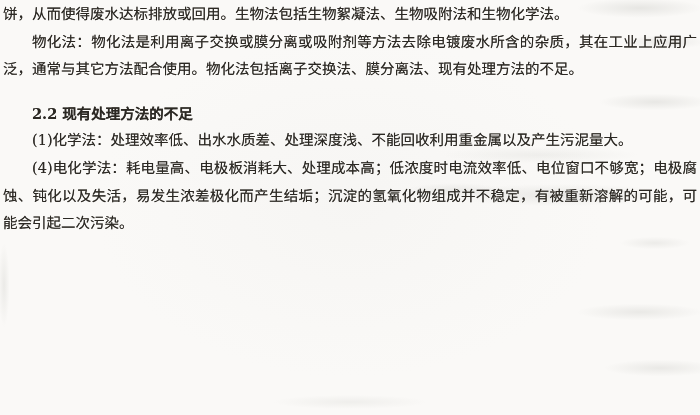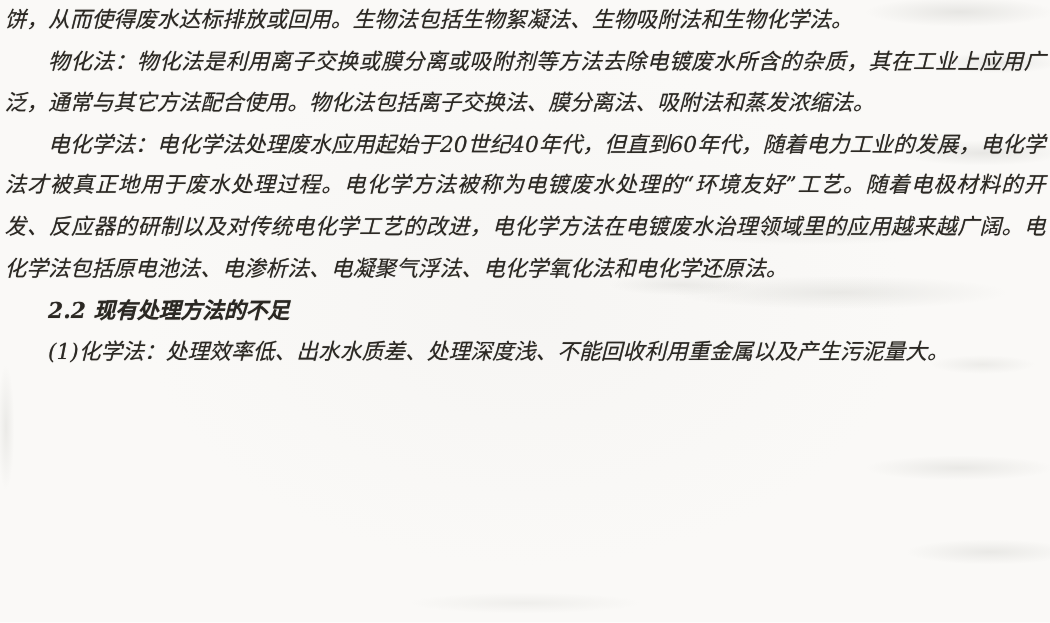--- a/index.html
+++ b/index.html
@@ -29,35 +29,35 @@
       radial-gradient(ellipse 8px 60px  at 4px 285px,   rgba(200,200,195,0.30), rgba(200,200,195,0) 70%),
       radial-gradient(ellipse 110px 10px at 350px 402px,rgba(200,200,195,0.22), rgba(200,200,195,0) 70%),
       radial-gradient(ellipse 300px 200px at 350px 207px, rgba(246,245,243,0.9), rgba(246,245,243,0) 85%);
     background-repeat: no-repeat;
     font-family: "DejaVu Serif", "Liberation Serif", serif;
     font-size: 14.5px;
     line-height: 27.6px;
     color: #2b2823;
     text-align: justify;
     text-shadow: 0 0 0.5px rgba(43,40,35,0.65);
-    font-style: italic;
   }
   .page p {
     margin: 0;
     padding: 0;
   }
   .page p.indent {
     text-indent: 2em;
   }
   .page p.heading {
     font-weight: 700;
+    margin-top: 16px;
   }
 </style>
 </head>
 <body>
 
 <div class="page">
   <p>饼，从而使得废水达标排放或回用。生物法包括生物絮凝法、生物吸附法和生物化学法。</p>
-  <p class="indent">物化法：物化法是利用离子交换或膜分离或吸附剂等方法去除电镀废水所含的杂质，其在工业上应用广泛，通常与其它方法配合使用。物化法包括离子交换法、膜分离法、吸附法和蒸发浓缩法。</p>
-  <p class="indent">电化学法：电化学法处理废水应用起始于20世纪40年代，但直到60年代，随着电力工业的发展，电化学法才被真正地用于废水处理过程。电化学方法被称为电镀废水处理的“环境友好”工艺。随着电极材料的开发、反应器的研制以及对传统电化学工艺的改进，电化学方法在电镀废水治理领域里的应用越来越广阔。电化学法包括原电池法、电渗析法、电凝聚气浮法、电化学氧化法和电化学还原法。</p>
+  <p class="indent">物化法：物化法是利用离子交换或膜分离或吸附剂等方法去除电镀废水所含的杂质，其在工业上应用广泛，通常与其它方法配合使用。物化法包括离子交换法、膜分离法、现有处理方法的不足。</p>
   <p class="indent heading">2.2 现有处理方法的不足</p>
   <p class="indent">(1)化学法：处理效率低、出水水质差、处理深度浅、不能回收利用重金属以及产生污泥量大。</p>
+  <p class="indent">(4)电化学法：耗电量高、电极板消耗大、处理成本高；低浓度时电流效率低、电位窗口不够宽；电极腐蚀、钝化以及失活，易发生浓差极化而产生结垢；沉淀的氢氧化物组成并不稳定，有被重新溶解的可能，可能会引起二次污染。</p>
 </div>
 
 </body></html>

